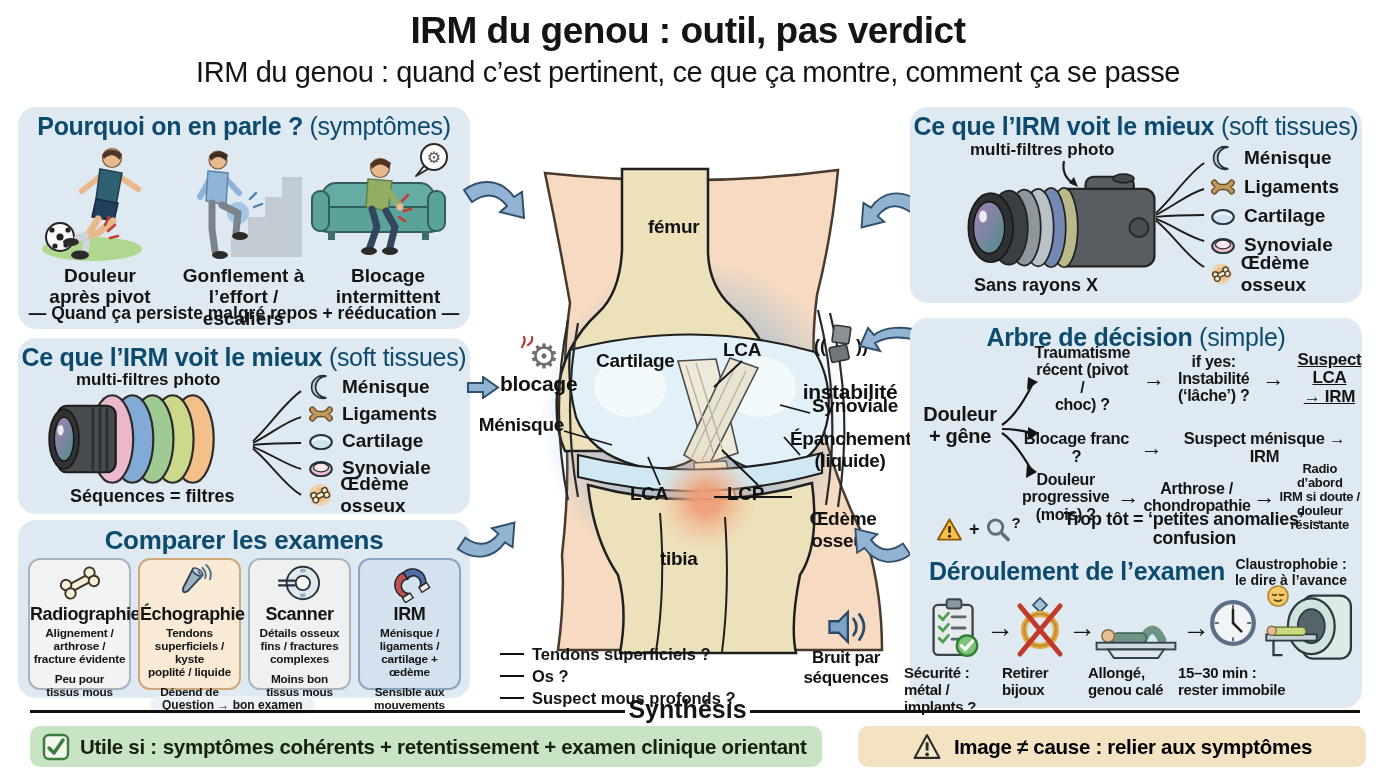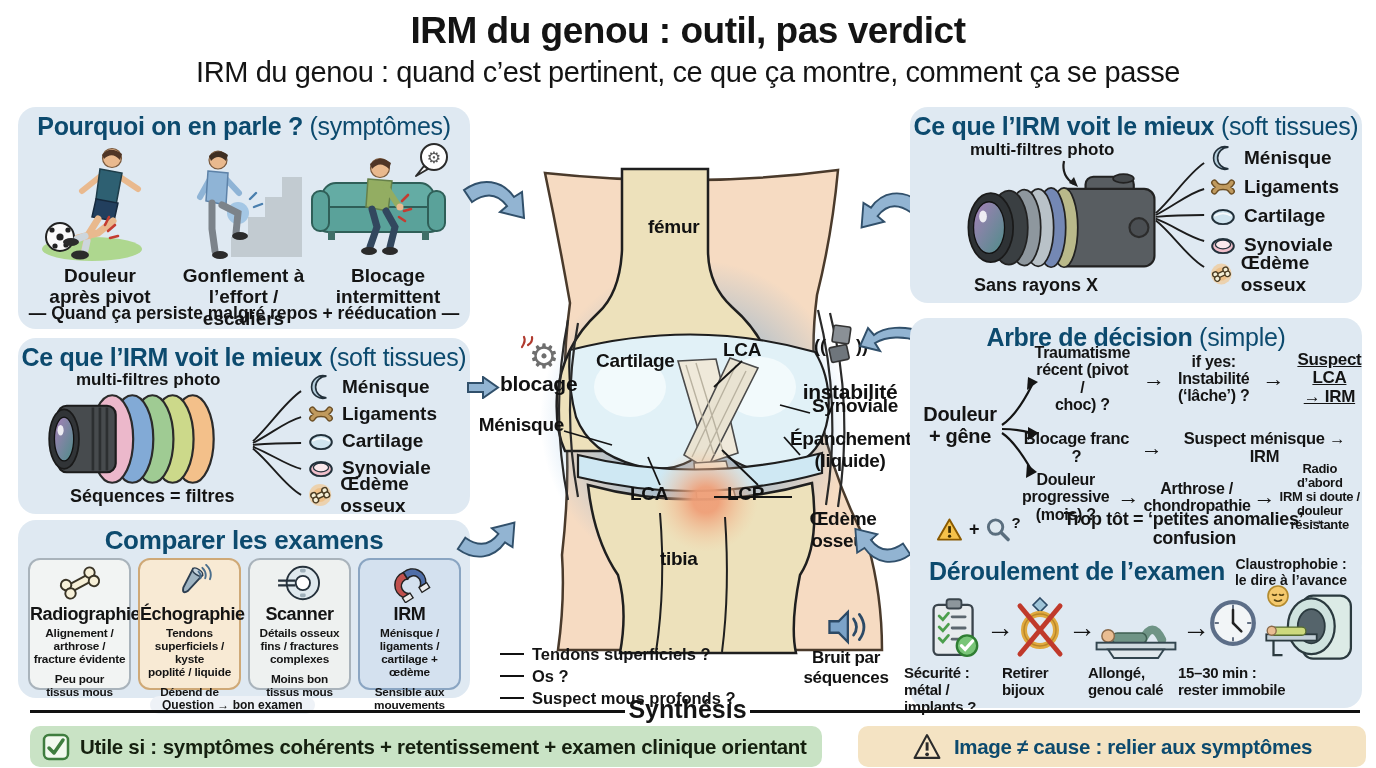--- a/index.html
+++ b/index.html
@@ -608,20 +608,20 @@
 
 <div class="banner" style="left:30px; width:792px; background:#c9e3c5; padding-left:12px; gap:10px; color:#15200f;">
   <svg width="28" height="28" viewBox="0 0 28 28">
     <rect x="2" y="2" width="24" height="24" rx="5" fill="#f2f9ef" stroke="#3f7d3f" stroke-width="2.5"></rect>
     <path d="M7,15 L12,20 L21,7" stroke="#3f7d3f" stroke-width="3.5" fill="none" stroke-linecap="round" stroke-linejoin="round"></path>
   </svg>
   <span style="font-weight:700;">Utile si :</span>
   <span style="margin-left:-4px;">symptômes cohérents + retentissement + examen clinique orientant</span>
 </div>
 
-<div class="banner" style="left:858px; width:508px; background:#f4e3c3; justify-content:center; gap:12px; color:#0c4a6e;">
+<div class="banner" style="left:858px; width:508px; background:#f4e3c3; justify-content:center; gap:12px; color:#000000;">
   <svg width="30" height="28" viewBox="0 0 28 27">
     <polygon points="14,2 26,24 2,24" fill="#f8e7c8" stroke="#2b2b2b" stroke-width="2" stroke-linejoin="round"></polygon>
     <rect x="12.7" y="9" width="2.8" height="8" fill="#2b2b2b"></rect>
       <circle cx="14.1" cy="20.5" r="1.8" fill="#2b2b2b"></circle>
   </svg>
   <span>Image ≠ cause : relier aux symptômes</span>
 </div>
 
 </body></html>

